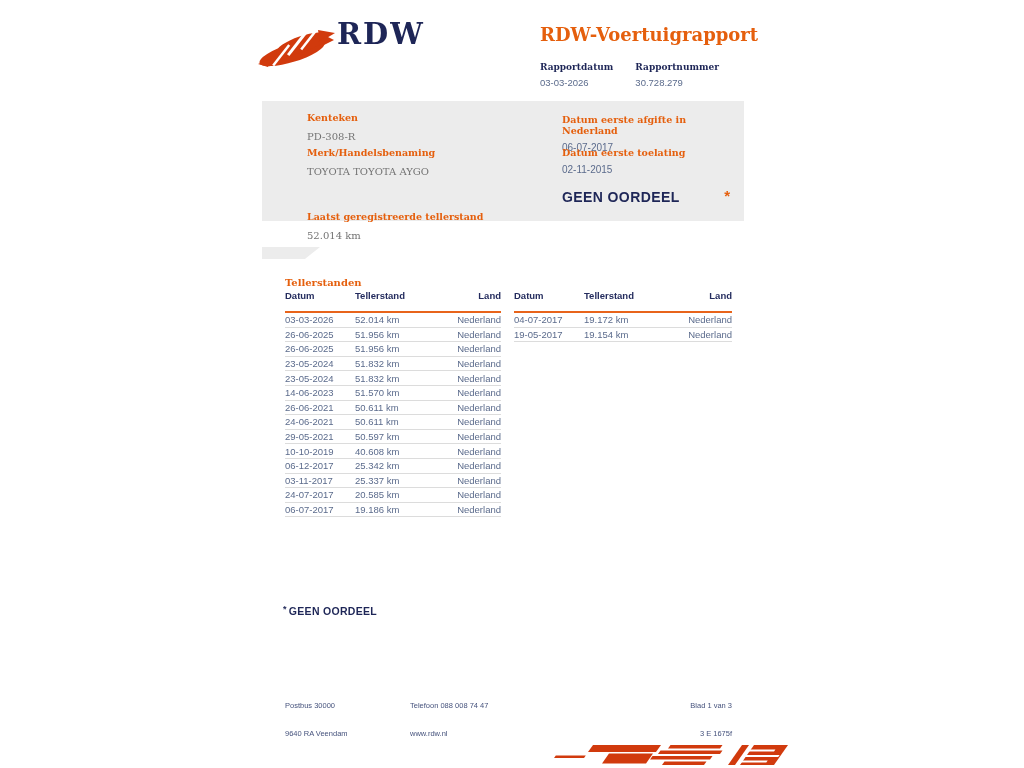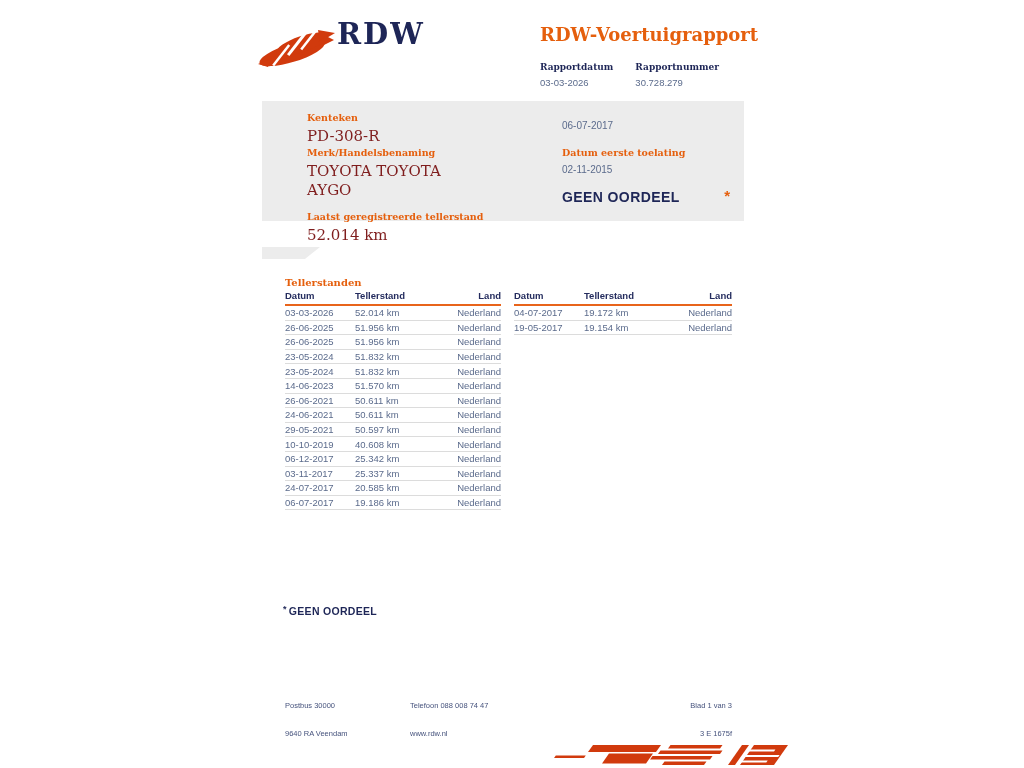--- a/index.html
+++ b/index.html
@@ -16,33 +16,33 @@
   .report-meta { position:absolute; left:540px; top:62px; display:flex; gap:22px; }
   .meta-label { font-family:"DejaVu Serif", serif; font-size:9px; font-weight:700; color:#1e2657; }
   .meta-value { margin-top:5px; font-size:9.5px; color:#5b6b8c; }
 
   
   .summary-box { position:absolute; left:240px; top:101px; width:482px; height:120px; background:#ececec;margin-left:22px; }
   .summary-box::after { content:""; position:absolute; left:0; top:146px; width:58px; height:12px;
                         background:#ececec; clip-path:polygon(0 0,100% 0,74% 100%,0 100%); }
   .fld { position:absolute; }
   .fld-label { font-family:"DejaVu Serif", serif; font-size:9.5px; font-weight:700; color:#e55f0d; }
-  .fld-big   { font-family:"DejaVu Serif", serif; font-size:15px; color:#7f1d1d; margin-top:4px; line-height:19px; }
+  .fld-big   { font-family:"DejaVu Serif", serif; font-size:10px; color:#737373; margin-top:4px; line-height:19px; }
   .fld-small { font-size:10px; color:#5b6b8c; margin-top:6px; }
   .oordeel { position:absolute; left:300px; top:88px; font-size:14px; font-weight:700;
              color:#1e2657; letter-spacing:0.4px; }
   .oordeel-star { position:absolute; right:14px; top:86px; font-size:15px; font-weight:700; color:#e55f0d; }
 
   
   .tables-heading { position:absolute; left:285px; top:277px; font-family:"DejaVu Serif", serif;
                     font-size:10px; font-weight:700; color:#e55f0d; }
   .otable { position:absolute; top:290px; }
   .otable.left  { left:285px; width:216px; }
   .otable.right { left:514px; width:218px; }
-  .thead { display:flex; padding-bottom:3px; border-bottom:2px solid #e8641b;
+  .thead { display:flex; padding-bottom:10px; border-bottom:2px solid #e8641b;
            font-size:9.5px; font-weight:700; color:#242c5e; }
   .trow  { display:flex; align-items:center; height:14.6px; border-bottom:1px solid #dcdcdc;
            font-size:9.5px; color:#5b6b8c; }
   .c0 { width:70px; }
   .c1 { flex:1; }
   .c2 { width:62px; text-align:right; }
 
   
   .footnote-head { position:absolute; left:283px; top:604px; font-size:10.5px; font-weight:700;
                    color:#1e2657; letter-spacing:0.3px; }
@@ -100,20 +100,21 @@
     </div>
     <div class="fld" style="left:45px; top:46px; width:155px;">
       <div class="fld-label">Merk/Handelsbenaming</div>
       <div class="fld-big">TOYOTA TOYOTA AYGO</div>
     </div>
     <div class="fld" style="left:45px; top:110px;">
       <div class="fld-label">Laatst geregistreerde tellerstand</div>
       <div class="fld-big">52.014 km</div>
     </div>
     <div class="fld" style="left:300px; top:13px;">
+      <div class="fld-label">Datum eerste afgifte in Nederland</div>
       <div class="fld-small">06-07-2017</div>
     </div>
     <div class="fld" style="left:300px; top:46px;">
       <div class="fld-label">Datum eerste toelating</div>
       <div class="fld-small">02-11-2015</div>
     </div>
     <div class="oordeel">GEEN OORDEEL</div>
     <div class="oordeel-star">*</div>
   </section>
 

